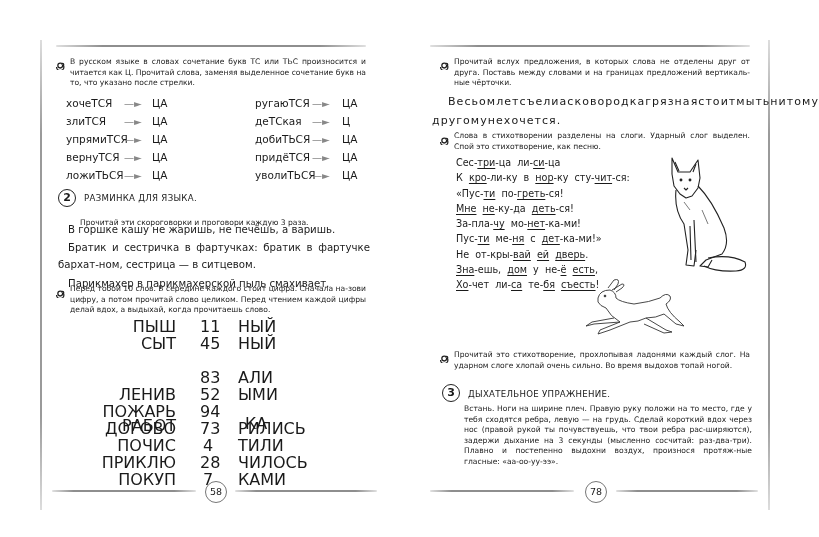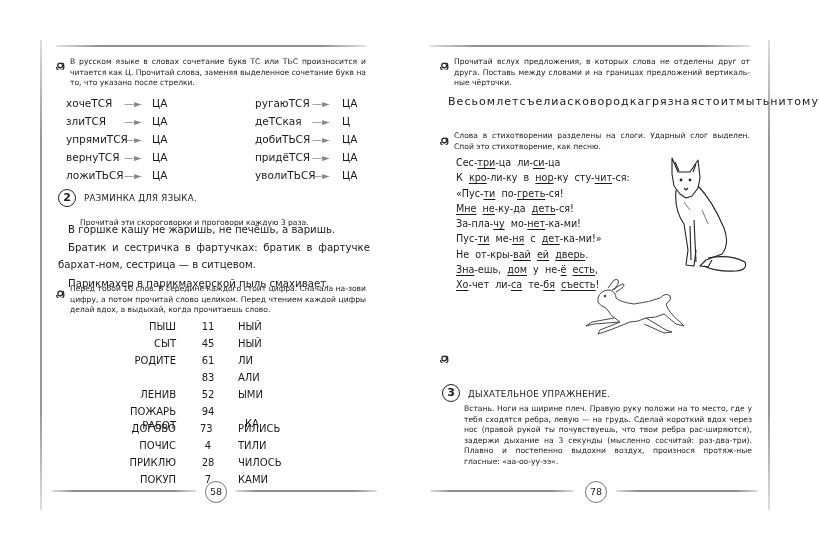--- a/index.html
+++ b/index.html
@@ -12,21 +12,21 @@
     .hline { position:absolute; height:2px; background:linear-gradient(90deg,#e0e0e0,#8e8e8e 15%,#8e8e8e 85%,#e0e0e0); border-radius:1px; }
     .task { position:absolute; font-size:7.6px; line-height:10.6px; text-align:justify; color:#222; }
     .spiral { position:absolute; width:11px; height:11px; }
     .pair-row { position:absolute; font-size:10.5px; height:17px; line-height:17px; }
     .pair-row span { position:absolute; white-space:nowrap; }
     .arrow { color:#888; font-size:10px; }
     .num-circle { position:absolute; width:16px; height:16px; border:1.5px solid #222; border-radius:50%; font-size:11px;
       line-height:16px; text-align:center; font-weight:bold; }
     .heading { position:absolute; font-size:8.6px; letter-spacing:0.3px; }
     .big { position:absolute; font-size:10.2px; line-height:16.5px; text-align:justify; }
-    .wtable { position:absolute; font-size:10px; }
+    .wtable { position:absolute; font-size:16px; }
     .wtable .r { position:absolute; height:17px; line-height:17px; white-space:nowrap; }
     .pagenum { position:absolute; width:20px; height:20px; border:1.2px solid #777; border-radius:50%;
       font-size:9.5px; line-height:20px; text-align:center; }
     .poem { position:absolute; font-size:9.6px; line-height:15.3px; }
     .poem div { white-space:nowrap; }
     .u { text-decoration:underline; text-underline-offset:2px; }
     .spaced { position:absolute; font-size:11px; letter-spacing:1.05px; line-height:19px; }
   </style>
 </head>
 <body>
@@ -110,25 +110,20 @@
       <div class="r" style="top: 0px; left: 0px; width: 220px;">
         <span style="position: absolute; right: 144px;">ПЫШ</span>
         <span style="position: absolute; left: 100px; width: 16px; text-align: center;">11</span>
         <span style="position: absolute; left: 138px;">НЫЙ</span>
       </div>
       <div class="r" style="top: 17px; left: 0px; width: 220px;">
         <span style="position: absolute; right: 144px;">СЫТ</span>
         <span style="position: absolute; left: 100px; width: 16px; text-align: center;">45</span>
         <span style="position: absolute; left: 138px;">НЫЙ</span>
       </div>
-      <div class="r" style="top: 34px; left: 0px; width: 220px;">
-        <span style="position: absolute; right: 144px;">РОДИТЕ</span>
-        <span style="position: absolute; left: 100px; width: 16px; text-align: center;">61</span>
-        <span style="position: absolute; left: 138px;">ЛИ</span>
-      </div>
       <div class="r" style="top: 51px; left: 0px; width: 220px;">
         <span style="position: absolute; right: 144px; margin-top: 48px;">РАБОТ</span>
         <span style="position: absolute; left: 100px; width: 16px; text-align: center;">83</span>
         <span style="position: absolute; left: 138px;">АЛИ</span>
       </div>
       <div class="r" style="top: 68px; left: 0px; width: 220px;">
         <span style="position: absolute; right: 144px;">ЛЕНИВ</span>
         <span style="position: absolute; left: 100px; width: 16px; text-align: center;">52</span>
         <span style="position: absolute; left: 138px;">ЫМИ</span>
       </div>
@@ -166,20 +161,21 @@
 
 <div id="right" class="page">
   <div class="vline" style="left:358px;top:40px;height:470px;"></div>
   <div class="hline" style="left:20px;top:45px;width:320px;"></div>
 
   <svg class="spiral" style="left:30px;top:59px;" viewBox="0 0 12 12">
     <path d="M6 6 m0 0 a1.2 1.2 0 1 1 1.2 1.2 a2.6 2.6 0 1 1 -2.6 -2.6 a4 4 0 1 1 -4 4" fill="none" stroke="#222" stroke-width="1.4"></path>
   </svg>
   <div class="task" style="left:44px;top:57px;width:296px;">Прочитай вслух предложения, в которых слова не отделены друг от друга. Поставь между словами и на границах предложений вертикаль-ные чёрточки.</div>
   <div class="spaced" style="left:38px;top:92px;">Весьомлетсъелиасковородкагрязнаястоитмытьнитому,ни</div>
+  <div class="spaced" style="left:22px;top:111px;">другомунехочется.</div>
 
   <svg class="spiral" style="left:30px;top:134px;" viewBox="0 0 12 12">
     <path d="M6 6 m0 0 a1.2 1.2 0 1 1 1.2 1.2 a2.6 2.6 0 1 1 -2.6 -2.6 a4 4 0 1 1 -4 4" fill="none" stroke="#222" stroke-width="1.4"></path>
   </svg>
   <div class="task" style="left:44px;top:131px;width:296px;">Слова в стихотворении разделены на слоги. Ударный слог выделен. Спой это стихотворение, как песню.</div>
 
   <div id="poem" class="poem" style="left:46px;top:155px;">
       <div><span>Сес-</span><span class="u">три</span><span>-ца&nbsp;&nbsp;ли-</span><span class="u">си</span><span>-ца</span></div>
       <div><span>К&nbsp;&nbsp;</span><span class="u">кро</span><span>-ли-ку&nbsp;&nbsp;в&nbsp;&nbsp;</span><span class="u">нор</span><span>-ку&nbsp;&nbsp;сту-</span><span class="u">чит</span><span>-ся:</span></div>
       <div><span>«Пус-</span><span class="u">ти</span><span>&nbsp;&nbsp;по-</span><span class="u">греть</span><span>-ся!</span></div>
@@ -213,20 +209,21 @@
       <path d="M18 20 Q20 12 30 12 Q36 14 36 20 Q40 24 54 26 Q70 24 80 20 Q86 14 90 18 Q92 22 86 26 Q88 34 100 44 L104 48 L96 46 L84 36 Q76 40 66 40 Q58 44 50 44 L30 52 L18 56 L20 52 L40 44 Q30 38 26 30 Q20 28 18 24 Z"></path>
       <circle cx="25" cy="18" r="0.9" fill="#333"></circle>
       <path d="M66 40 L86 52 L92 54 L84 55 L64 46"></path>
       <path d="M40 44 L14 46 L6 48 L12 44 L34 40"></path>
     </g>
   </svg>
 
   <svg class="spiral" style="left:30px;top:352px;" viewBox="0 0 12 12">
     <path d="M6 6 m0 0 a1.2 1.2 0 1 1 1.2 1.2 a2.6 2.6 0 1 1 -2.6 -2.6 a4 4 0 1 1 -4 4" fill="none" stroke="#222" stroke-width="1.4"></path>
   </svg>
+  <div class="task" style="left:44px;top:350px;width:296px;">Прочитай это стихотворение, прохлопывая ладонями каждый слог. На ударном слоге хлопай очень сильно. Во время выдохов топай ногой.</div>
 
   <div class="num-circle" style="left:32px;top:384px;">3</div>
   <div class="heading" style="left:58px;top:389px;">ДЫХАТЕЛЬНОЕ УПРАЖНЕНИЕ.</div>
   <div class="task" style="left:54px;top:404px;width:288px;">Встань. Ноги на ширине плеч. Правую руку положи на то место, где у тебя сходятся ребра, левую — на грудь. Сделай короткий вдох через нос (правой рукой ты почувствуешь, что твои ребра рас-ширяются), задержи дыхание на 3 секунды (мысленно сосчитай: раз-два-три). Плавно и постепенно выдохни воздух, произнося протяж-ные гласные: «аа-оо-уу-ээ».</div>
 
   <div class="hline" style="left:20px;top:490px;width:144px;"></div>
   <div class="pagenum" style="left:175px;top:481px;">78</div>
   <div class="hline" style="left:206px;top:490px;width:142px;"></div>
 </div>
 

